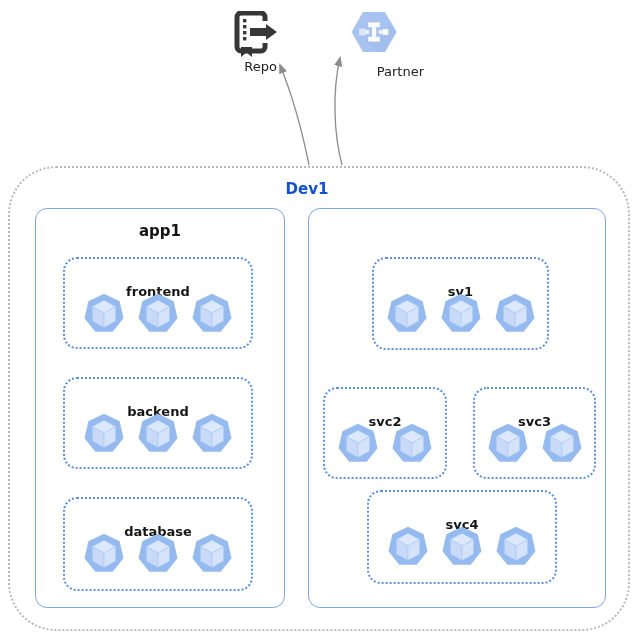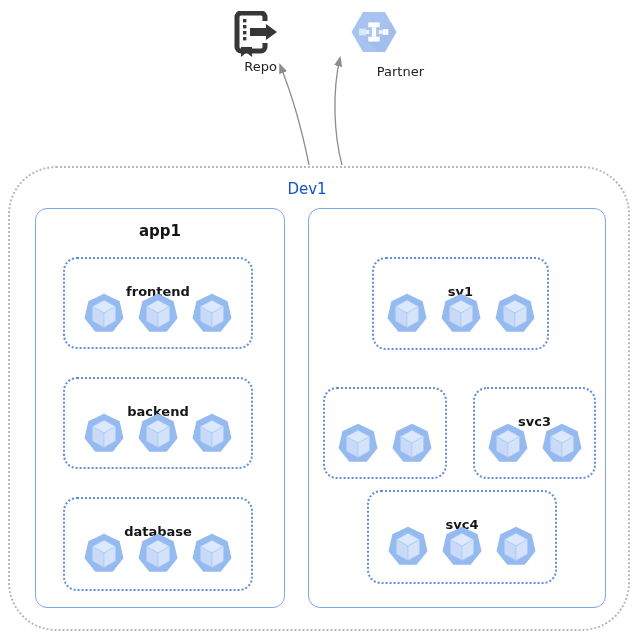--- a/index.html
+++ b/index.html
@@ -5,21 +5,21 @@
   html,body{margin:0;padding:0;background:#fff;}
   .canvas{position:relative;width:636px;height:636px;background:#fff;overflow:hidden;
           font-family:"DejaVu Sans",sans-serif;}
   svg{display:block;}
   .connectors{position:absolute;left:0;top:0;pointer-events:none;}
 
   
   .boundary{position:absolute;left:8px;top:166px;width:618px;height:461px;
             border:2.4px dotted #b9b9b9;border-radius:48px;background:transparent;}
   .boundary-label{position:absolute;left:247px;top:180px;width:120px;text-align:center;
-            font-weight:normal;font-size:15px;color:#1152cc;}
+            font-weight:bold;font-size:15px;color:#1152cc;}
 
   
   .box-app{position:absolute;border:1.6px solid #7da7e4;border-radius:12px;background:#fff;}
   #app1{left:35px;top:208px;width:248px;height:398px;}
   #app2{left:308px;top:208px;width:296px;height:398px;}
   .app-label{position:absolute;top:13px;left:0;width:100%;text-align:center;
             font-weight:bold;font-size:15px;color:#141414;}
 
   
   .box-svc{position:absolute;border:2px dotted #5d8fdd;border-radius:14px;background:#fff;}
@@ -234,20 +234,21 @@
     <polygon points="50,4 89.1,22.8 98.7,65.1 71.7,99.1 28.3,99.1 1.3,65.1 10.9,22.8" fill="#94baf0"></polygon>
     <polygon points="50,20 79,36 50,52 21,36" fill="#dce8fb" stroke="#a9c8f4" stroke-width="1.5" stroke-linejoin="round"></polygon>
     <polygon points="21,36 50,52 50,88 21,72" fill="#c8daf7" stroke="#a9c8f4" stroke-width="1.5" stroke-linejoin="round"></polygon>
     <polygon points="79,36 79,72 50,88 50,52" fill="#d5e3fa" stroke="#a9c8f4" stroke-width="1.5" stroke-linejoin="round"></polygon>
   </svg>
           </span>
 </div>
     </div>
 
     <div class="box-svc" id="svc-svc2">
+      <div class="svc-label">svc2</div>
       <div class="pods">
   <span class="pod">
             <svg width="40" height="42" viewBox="0 0 100 104">
     <polygon points="50,4 89.1,22.8 98.7,65.1 71.7,99.1 28.3,99.1 1.3,65.1 10.9,22.8" fill="#94baf0"></polygon>
     <polygon points="50,20 79,36 50,52 21,36" fill="#dce8fb" stroke="#a9c8f4" stroke-width="1.5" stroke-linejoin="round"></polygon>
     <polygon points="21,36 50,52 50,88 21,72" fill="#c8daf7" stroke="#a9c8f4" stroke-width="1.5" stroke-linejoin="round"></polygon>
     <polygon points="79,36 79,72 50,88 50,52" fill="#d5e3fa" stroke="#a9c8f4" stroke-width="1.5" stroke-linejoin="round"></polygon>
   </svg>
           </span>
 

